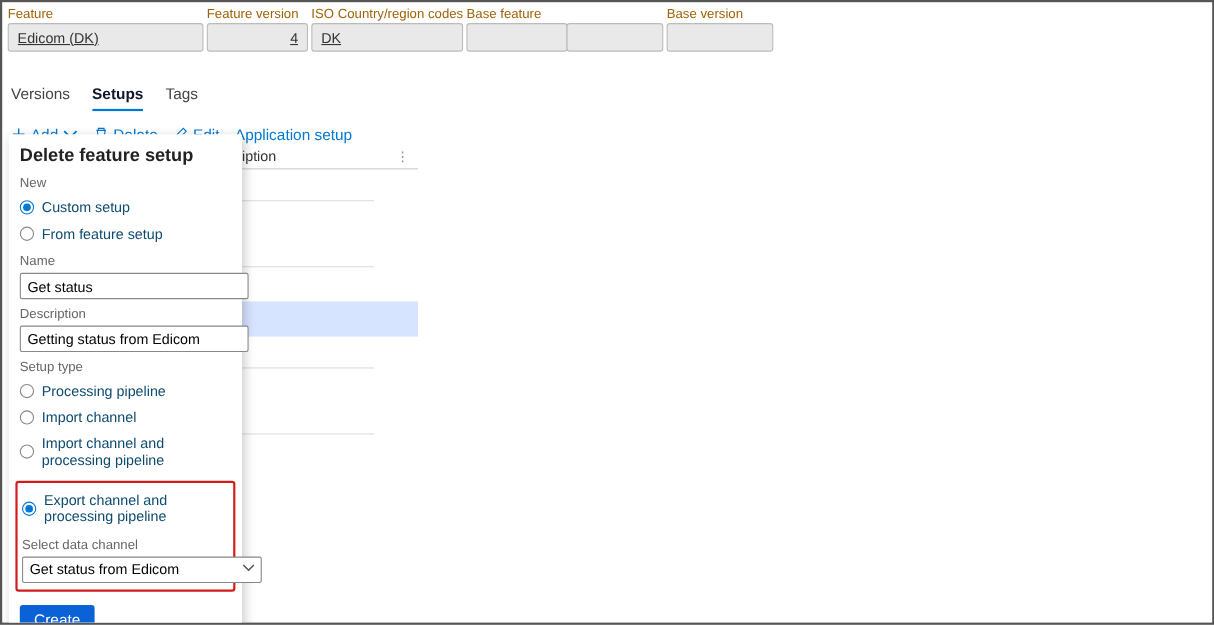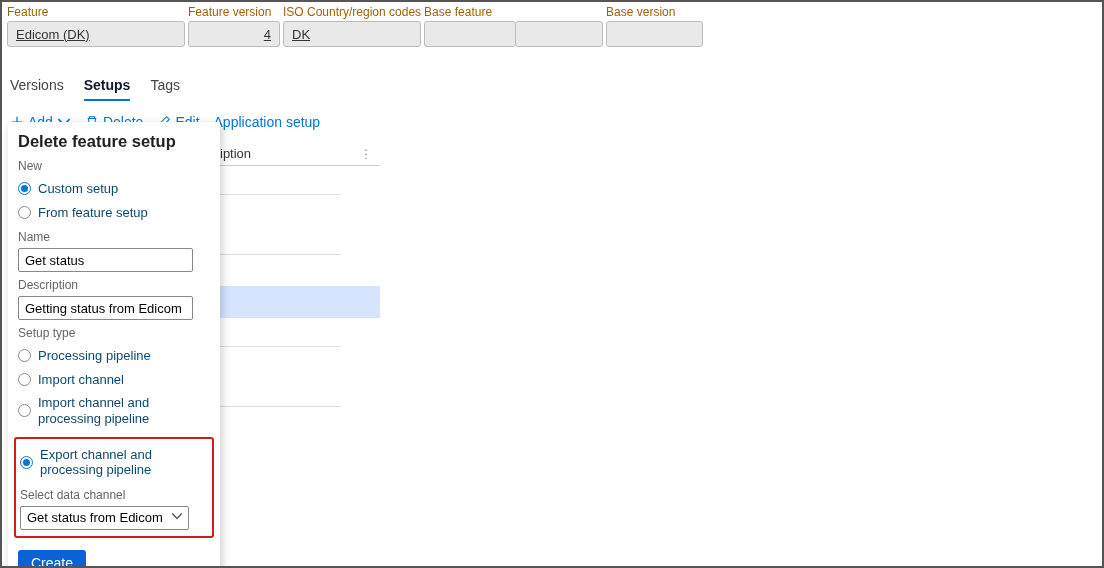--- a/index.html
+++ b/index.html
@@ -24,28 +24,28 @@
   .tool-item { display: inline-flex; align-items: center; gap: 4px; cursor: pointer; }
   .tool-item svg { width: 14px; height: 14px; }
 
   .popover { position: absolute; left: 6px; top: 120px; width: 212px; background: #fff; border-radius: 2px; box-shadow: 2px 3px 10px rgba(0,0,0,0.2); padding: 10px; z-index: 10; }
   .popover h2 { font-size: 16.5px; font-weight: 600; color: #222; margin-bottom: 8px; }
   .sec-label { font-size: 12px; color: #666; margin-top: 6px; margin-bottom: 4px; display: block; }
   .radio-row { display: flex; align-items: center; gap: 7px; padding: 4px 0; font-size: 13px; color: #0c4a6e; cursor: pointer; line-height: 1.2; }
   .radio { width: 13px; height: 13px; border: 1px solid #888; border-radius: 50%; flex-shrink: 0; position: relative; }
   .radio.selected { border-color: #0078d4; }
   .radio.selected::after { content: ""; position: absolute; left: 2px; top: 2px; width: 7px; height: 7px; background: #0078d4; border-radius: 50%; }
-  .txt-input { width: 175px; border: 1px solid #888; border-radius: 2px; padding: 3px 6px; font-size: 13px; height: 24px; }
-  .select-wrap { position: relative; width: 169px; }
+  .txt-input { width: 208px; border: 1px solid #888; border-radius: 2px; padding: 3px 6px; font-size: 13px; height: 24px; }
+  .select-wrap { position: relative; width: 218px; }
   .select-input { width: 100%; border: 1px solid #888; border-radius: 2px; padding: 3px 22px 3px 6px; font-size: 13px; height: 24px; background:#fff; }
   .chevron { position: absolute; right: 6px; top: 6px; pointer-events: none; }
   .create-btn { margin-top: 12px; background: #0b62d6; color: #fff; border: none; border-radius: 3px; padding: 5px 13px; font-size: 14px; cursor: pointer; }
   .highlight-box { border: 2px solid #d21c1c; border-radius: 3px; padding: 4px 4px 6px 4px; margin: 6px -4px 0 -4px; }
 
-  .grid-bg { position: absolute; left: 218px; top: 140px; width: 160px; z-index: 1; }
+  .grid-bg { position: absolute; left: 218px; top: 128px; width: 160px; z-index: 1; }
   .grid-header { font-size: 13px; color: #333; padding: 4px 0; display: flex; justify-content: space-between; align-items: center; border-bottom: 1px solid #ccc; }
   .dots { color: #888; letter-spacing: 2px; padding-right: 6px; font-size: 12px; }
   .grid-row { height: 32px; border-bottom: 1px solid transparent; }
   .grid-row .line { border-bottom: 1px solid #ddd; margin-top: 28px; width: 120px; }
   .grid-row.sel { background: #d6e4ff; }
 </style>
 </head>
 <body>
 
 <div class="top-fields">

